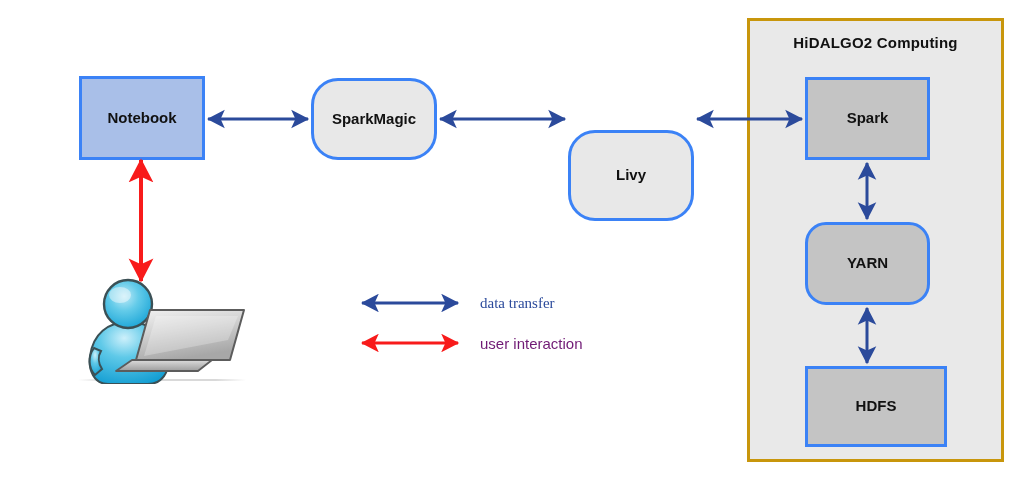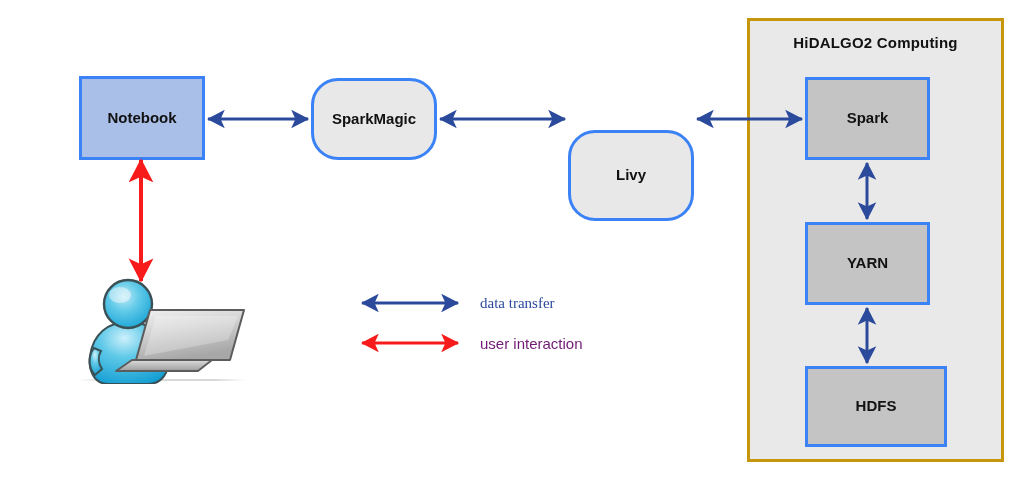--- a/index.html
+++ b/index.html
@@ -62,21 +62,21 @@
     line-height: 1.1;
   }
   .node.grey  { background: #e8e8e8; border-radius: 27px; }
   .node.dgrey { background: #c4c4c4; }
   .node.blue  { background: #a9bfe8; }
 
   #node-notebook    { left: 79px;  top: 76px;  width: 126px; height: 84px; }
   #node-sparkmagic  { left: 311px; top: 78px;  width: 126px; height: 82px; }
   #node-livy        { left: 568px; top: 82px;  width: 126px; height: 91px; margin-top: 48px; }
   #node-spark       { left: 805px; top: 77px;  width: 125px; height: 83px; }
-  #node-yarn        { left: 805px; top: 222px; width: 125px; height: 83px; }
+  #node-yarn        { left: 805px; top: 222px; width: 125px; height: 83px; border-radius: 21px; }
   #node-hdfs        { left: 805px; top: 366px; width: 142px; height: 81px; }
 
   
   #arrow-layer {
     position: absolute;
     left: 0; top: 0;
     width: 1024px;
     height: 485px;
     pointer-events: none;
   }

